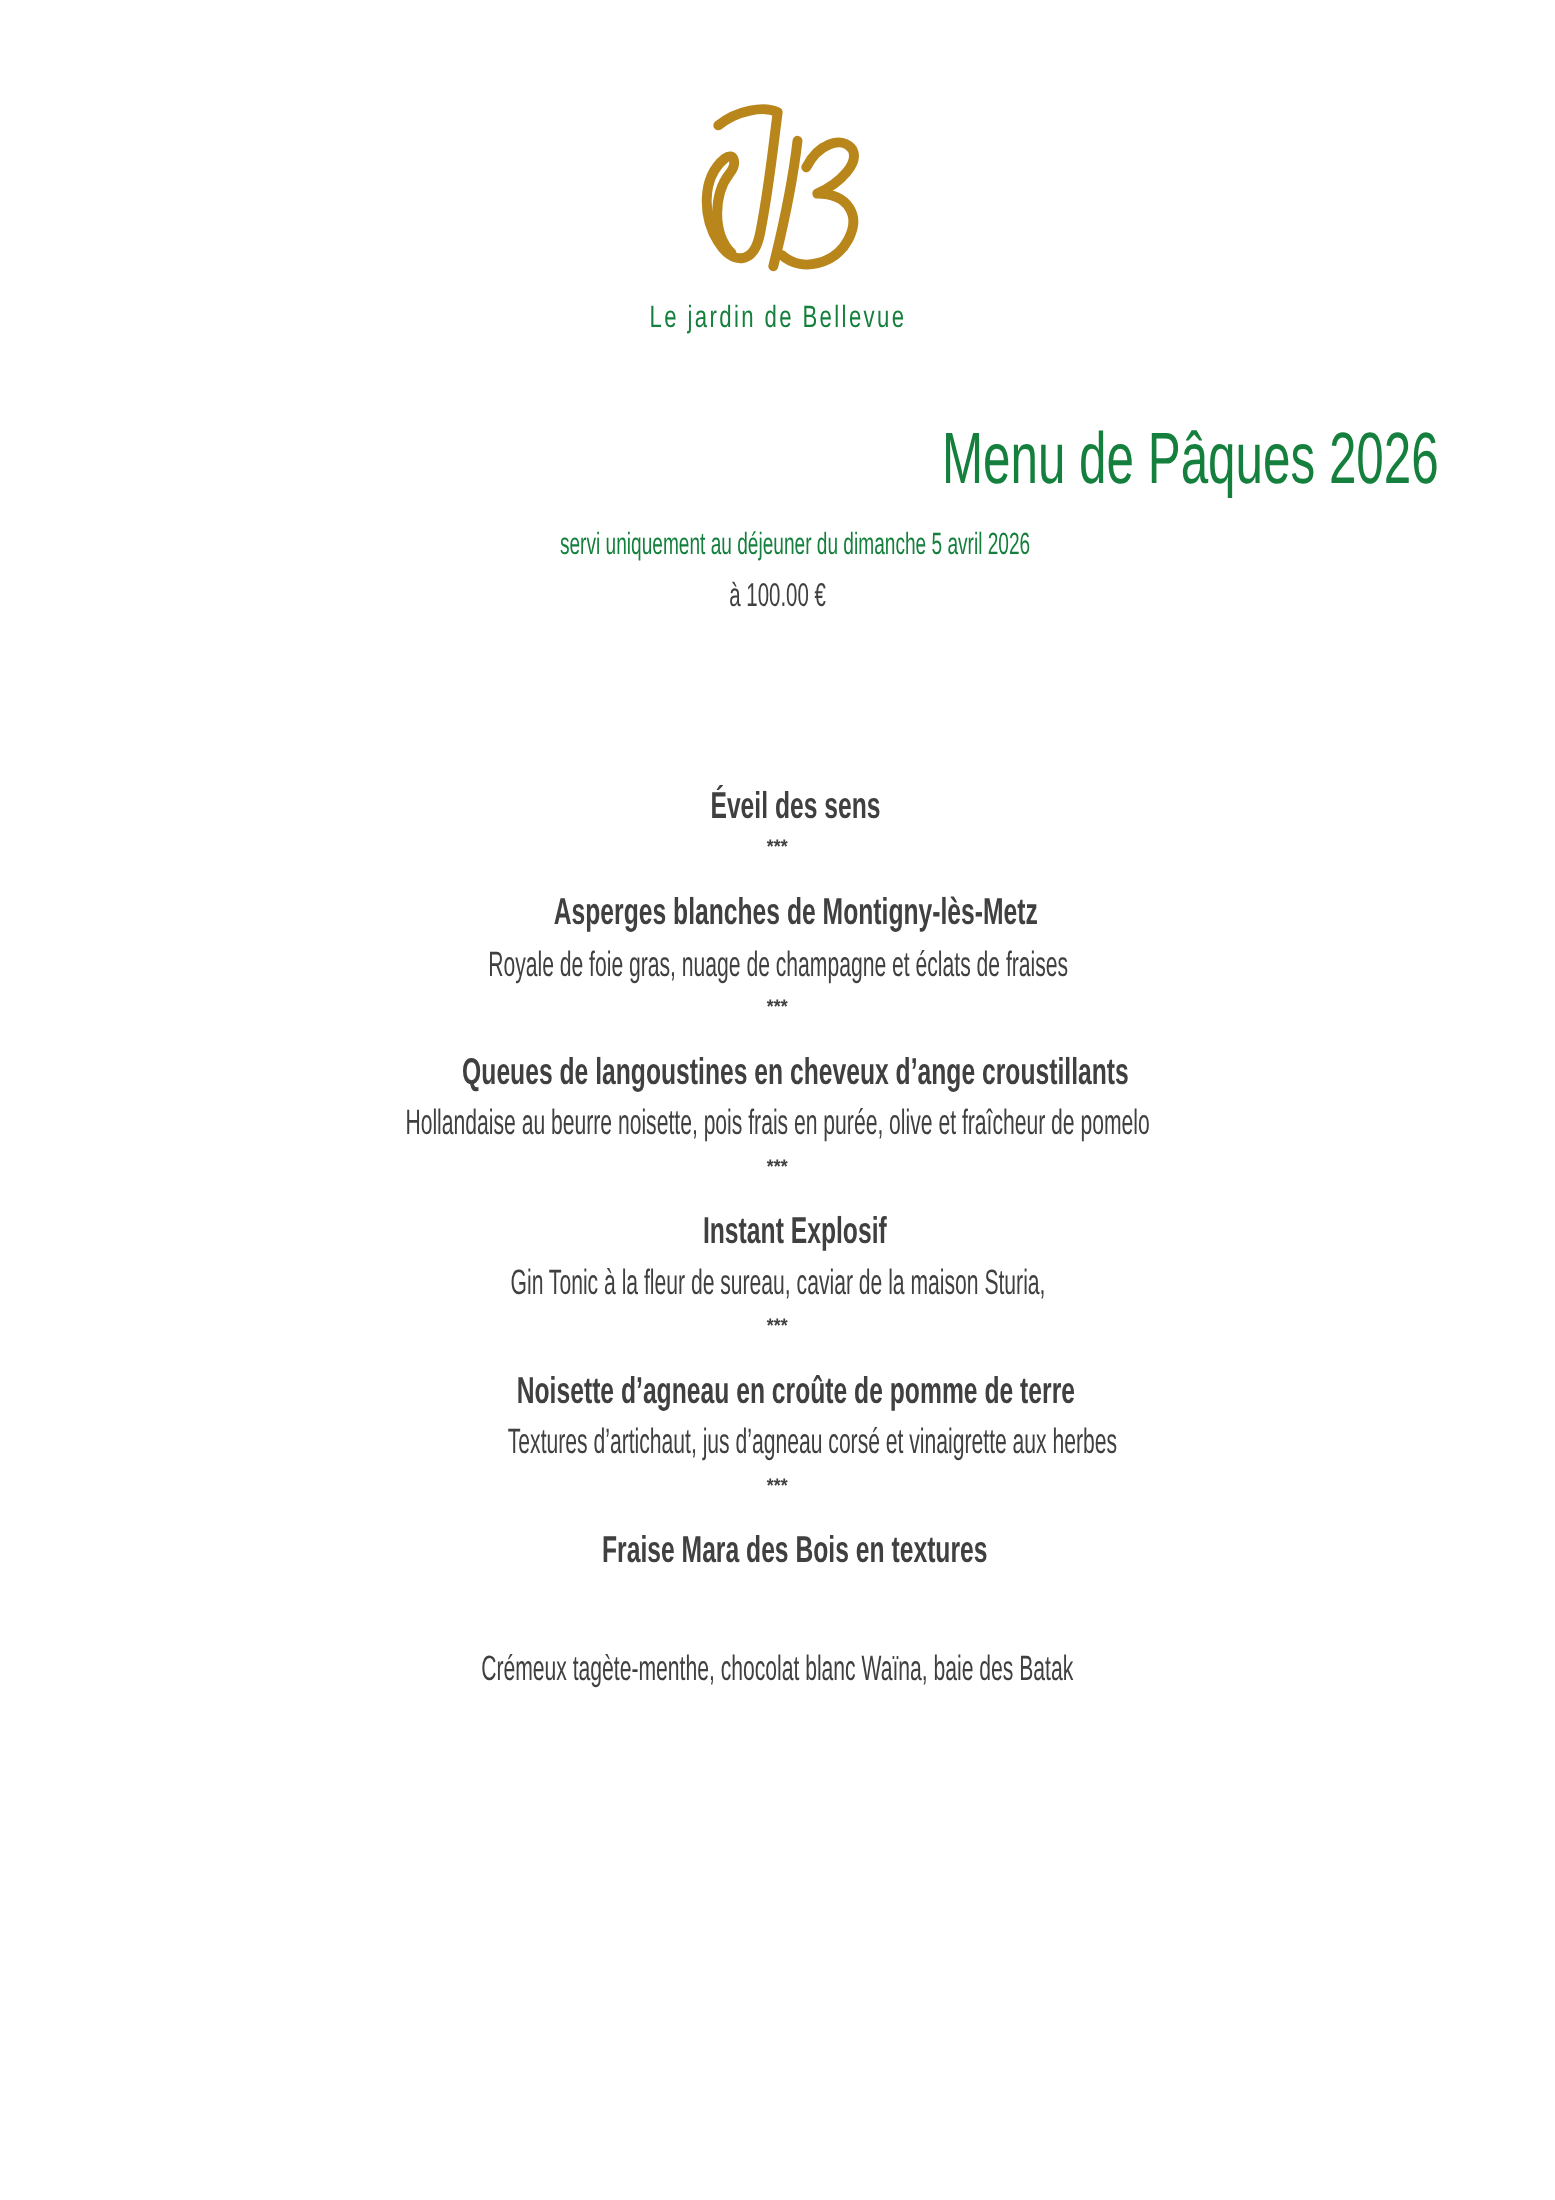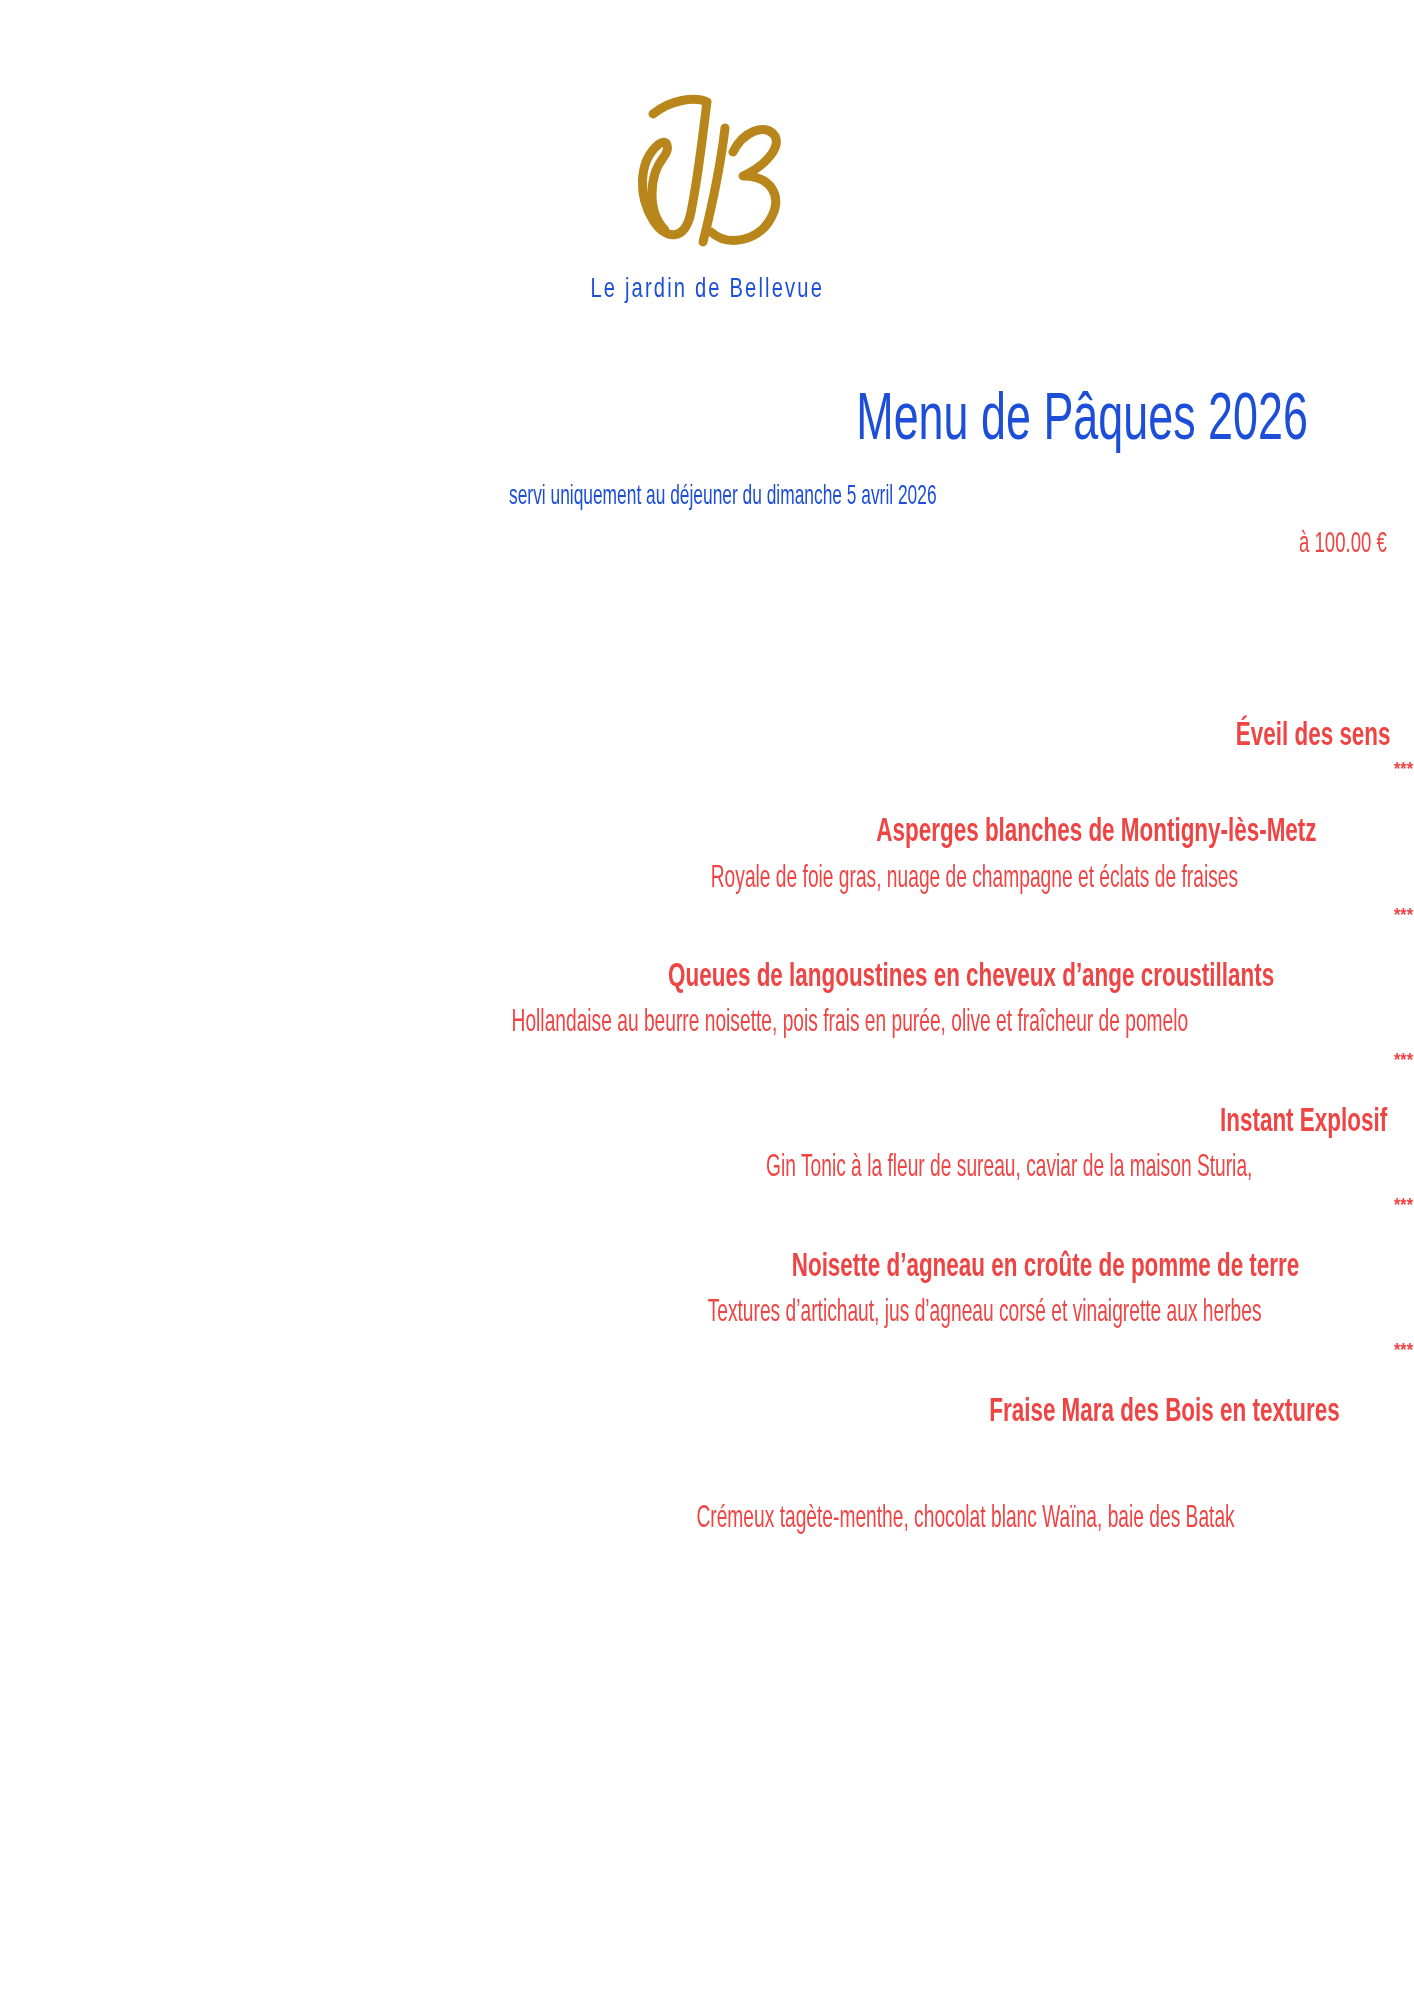--- a/index.html
+++ b/index.html
@@ -6,22 +6,22 @@
     body { width: 1414px; height: 2000px; position: relative; overflow: hidden; }
     .page { position: absolute; left: 0; top: 0; width: 1414px; height: 2000px; }
     .center-line {
       position: absolute; left: 0; width: 1414px; text-align: center; white-space: nowrap;
     }
     .cond {
       display: inline-block;
       transform-origin: center center;
       font-family: "Liberation Sans", sans-serif;
     }
-    .gold { color: #1d4ed8; }
-    .black { color: #ef4444; text-align: right; }
+    .gold { color: #15803d; }
+    .black { color: #404040; }
 
     
     .logo { position: absolute; left: 625px; top: 92px; width: 170px; height: 170px; }
     .logo-sub { top: 272px; font-size: 28px; letter-spacing: 3px; }
     .logo-sub .cond { transform: scaleX(0.72); }
 
     
     .title { top: 383px; font-size: 66px; font-weight: normal; line-height: 1; text-align: right; }
     .title .cond { transform: scaleX(0.68); }
     .subtitle { top: 481px; font-size: 28px; line-height: 1; padding-left: 16px; }

